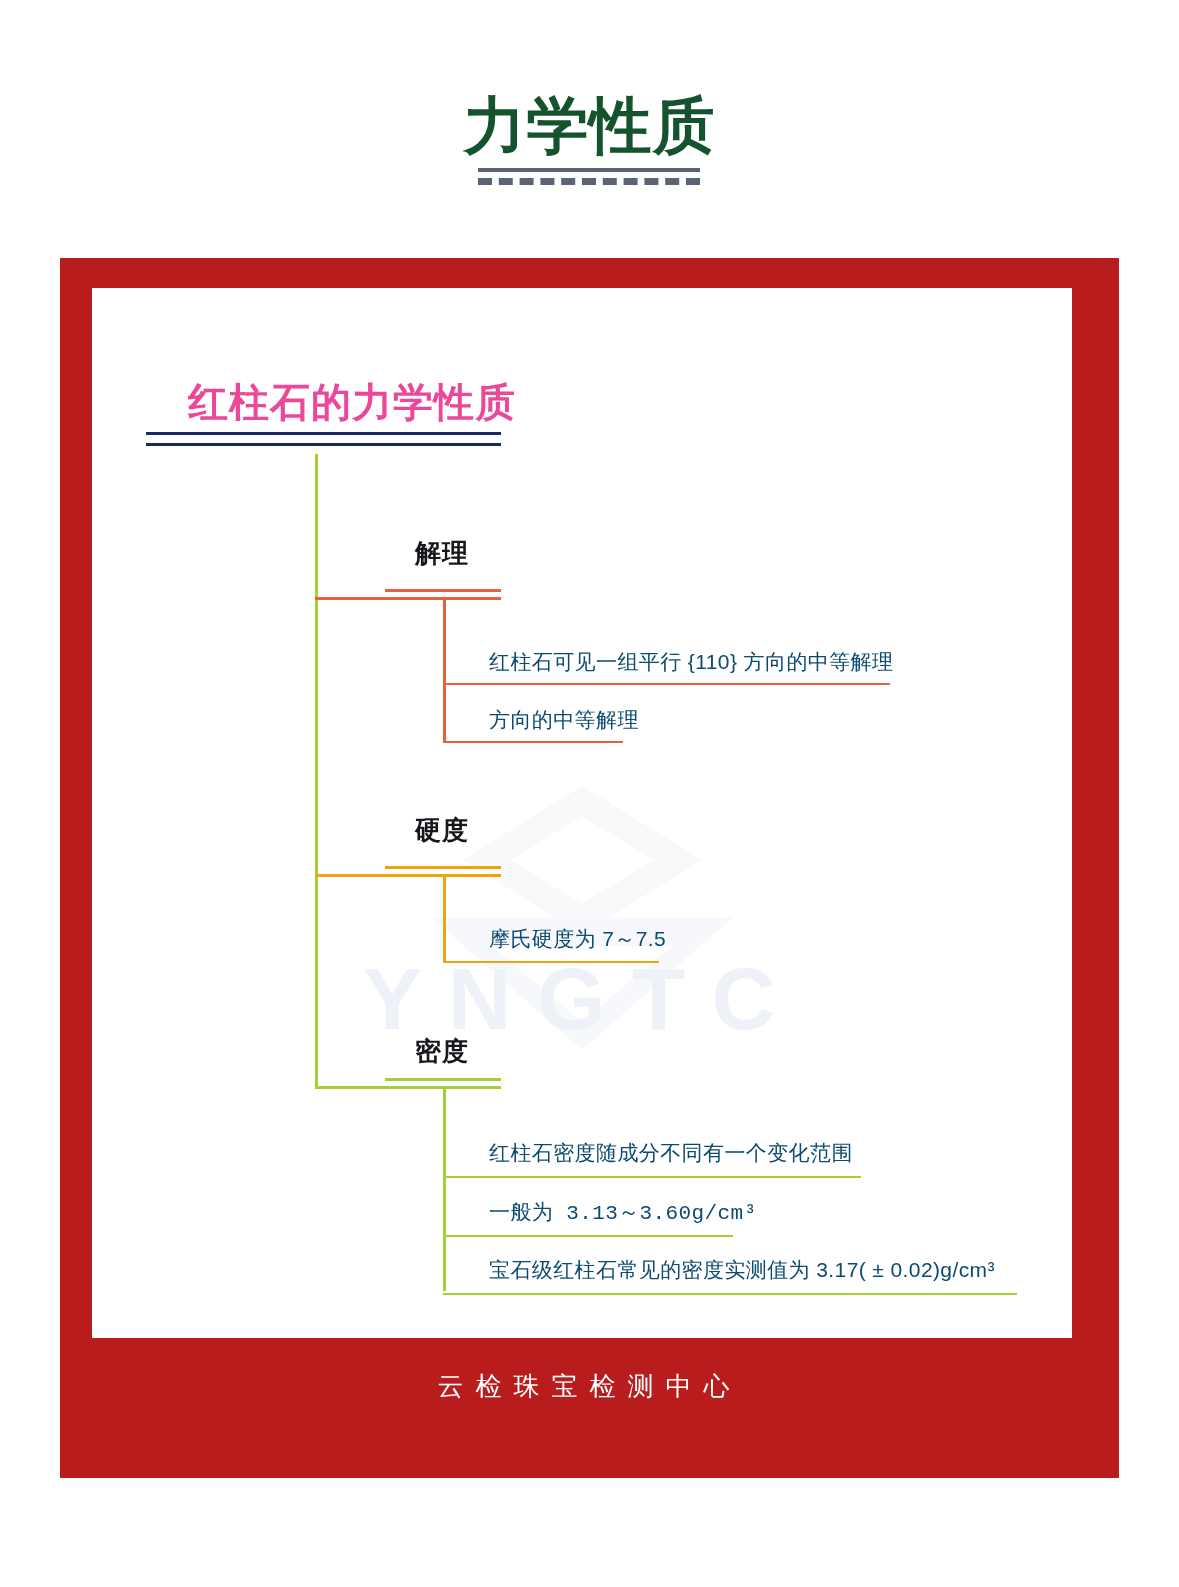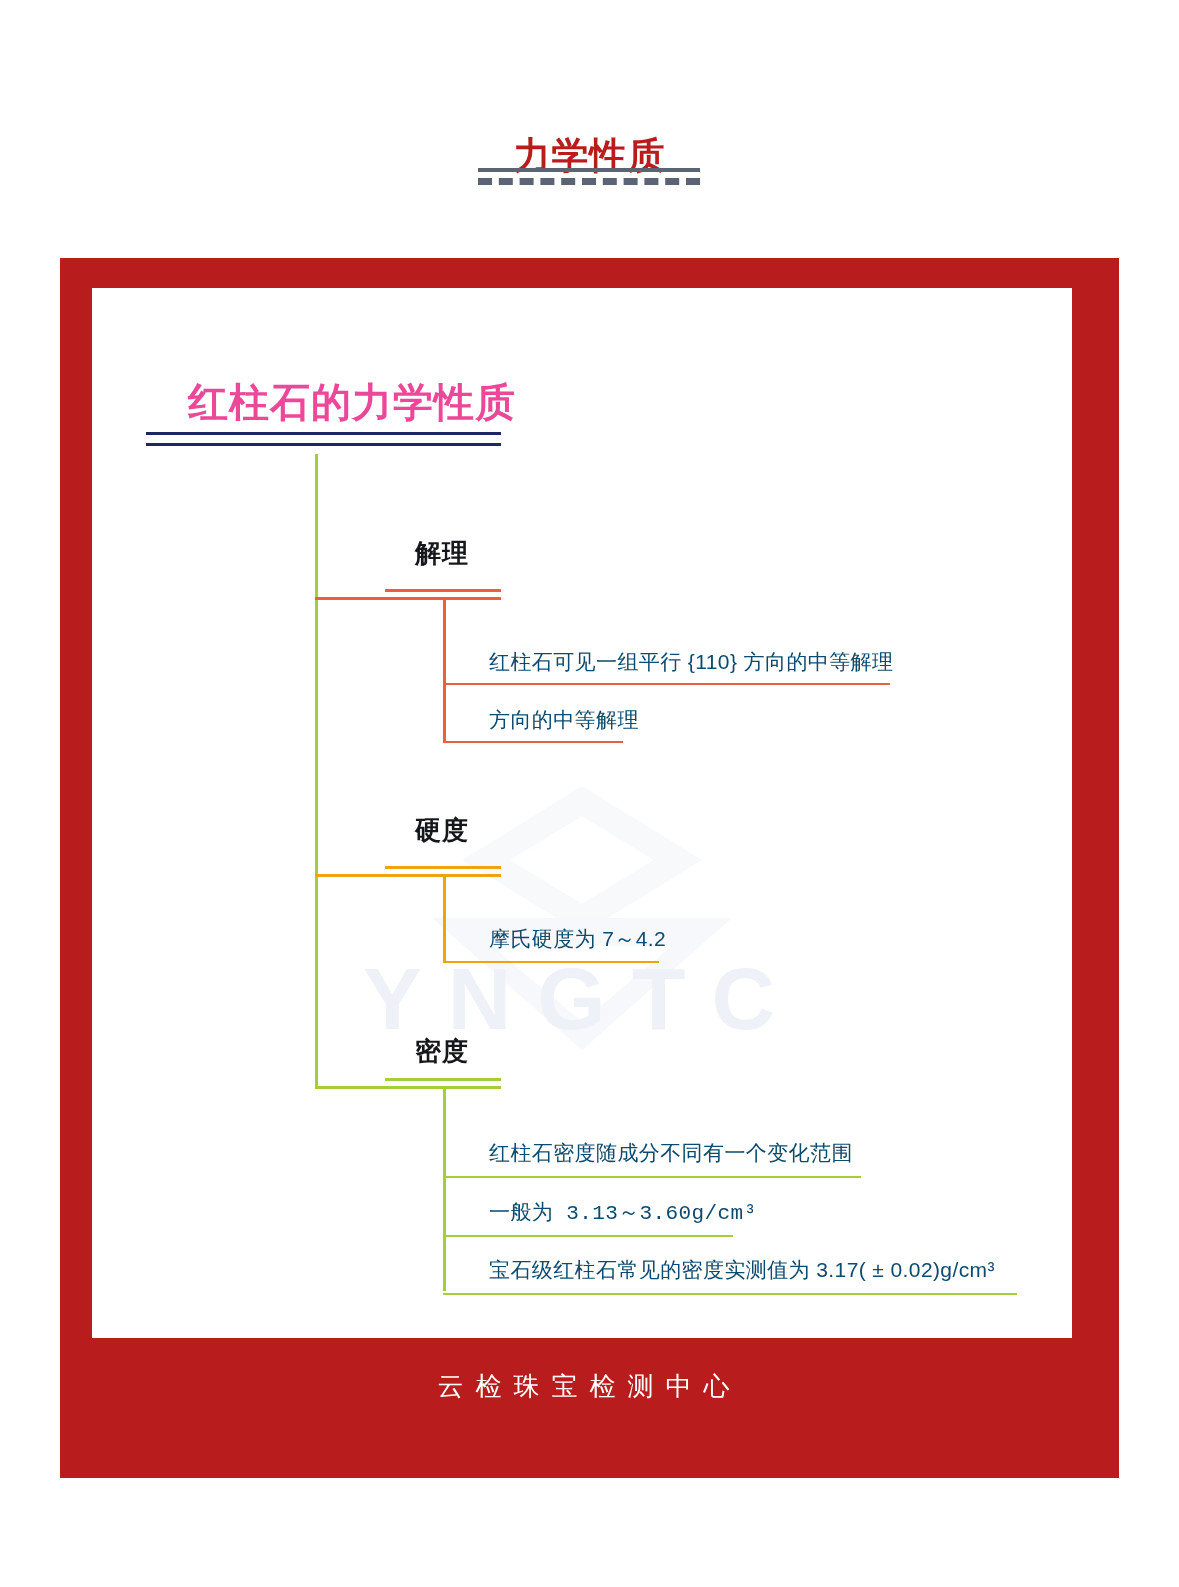--- a/index.html
+++ b/index.html
@@ -17,26 +17,25 @@
 
   
   .page-title-wrap {
     position: absolute;
     left: 0;
     top: 92px;
     width: 1179px;
     text-align: center;
   }
   .page-title {
-    font-size: 37px;
-    font-weight: bold;
-    color: #b91c1c;
+    font-size: 62px;
+    font-weight: bold;
+    color: #14532d;
     letter-spacing: 1px;
     line-height: 1.1;
-    margin-top: 44px;
   }
   .title-rule {
     position: absolute;
     left: 478px;
     top: 168px;
     width: 222px;
     height: 0;
     border-top: 4px solid #5b6474;
   }
   .title-rule-dashed {
@@ -227,21 +226,21 @@
 <div class="h-line" style="left:443px; top:683px; width:447px; border-top:2px solid #E8603C;"></div>
 
 <div class="leaf-text" style="left:489px; top:706px;">方向的中等解理</div>
 <div class="h-line" style="left:443px; top:741px; width:180px; border-top:2px solid #E8603C;"></div>
 
 <div class="branch-label" style="left:415px; top:813px;">硬度</div>
 <div class="h-line" style="left:315px; top:874px; width:186px; border-top:3px solid #F0A30A;"></div>
 <div class="h-line" style="left:385px; top:866px; width:116px; border-top:3px solid #F0A30A;"></div>
 <div class="v-line" style="left:443px; top:874px; height:88px; border-left:3px solid #F0A30A;"></div>
 
-<div class="leaf-text" style="left:489px; top:925px;">摩氏硬度为 7～4.2</div>
+<div class="leaf-text" style="left:489px; top:925px;">摩氏硬度为 7～7.5</div>
 <div class="h-line" style="left:443px; top:961px; width:216px; border-top:2px solid #F0A30A;"></div>
 
 <div class="branch-label" style="left:415px; top:1034px;">密度</div>
 <div class="h-line" style="left:315px; top:1086px; width:186px; border-top:3px solid #A6CE39;"></div>
 <div class="h-line" style="left:385px; top:1078px; width:116px; border-top:3px solid #A6CE39;"></div>
 <div class="v-line" style="left:443px; top:1086px; height:205px; border-left:3px solid #A6CE39;"></div>
 
 <div class="leaf-text" style="left:489px; top:1139px;">红柱石密度随成分不同有一个变化范围</div>
 <div class="h-line" style="left:443px; top:1176px; width:418px; border-top:2px solid #A6CE39;"></div>
 

